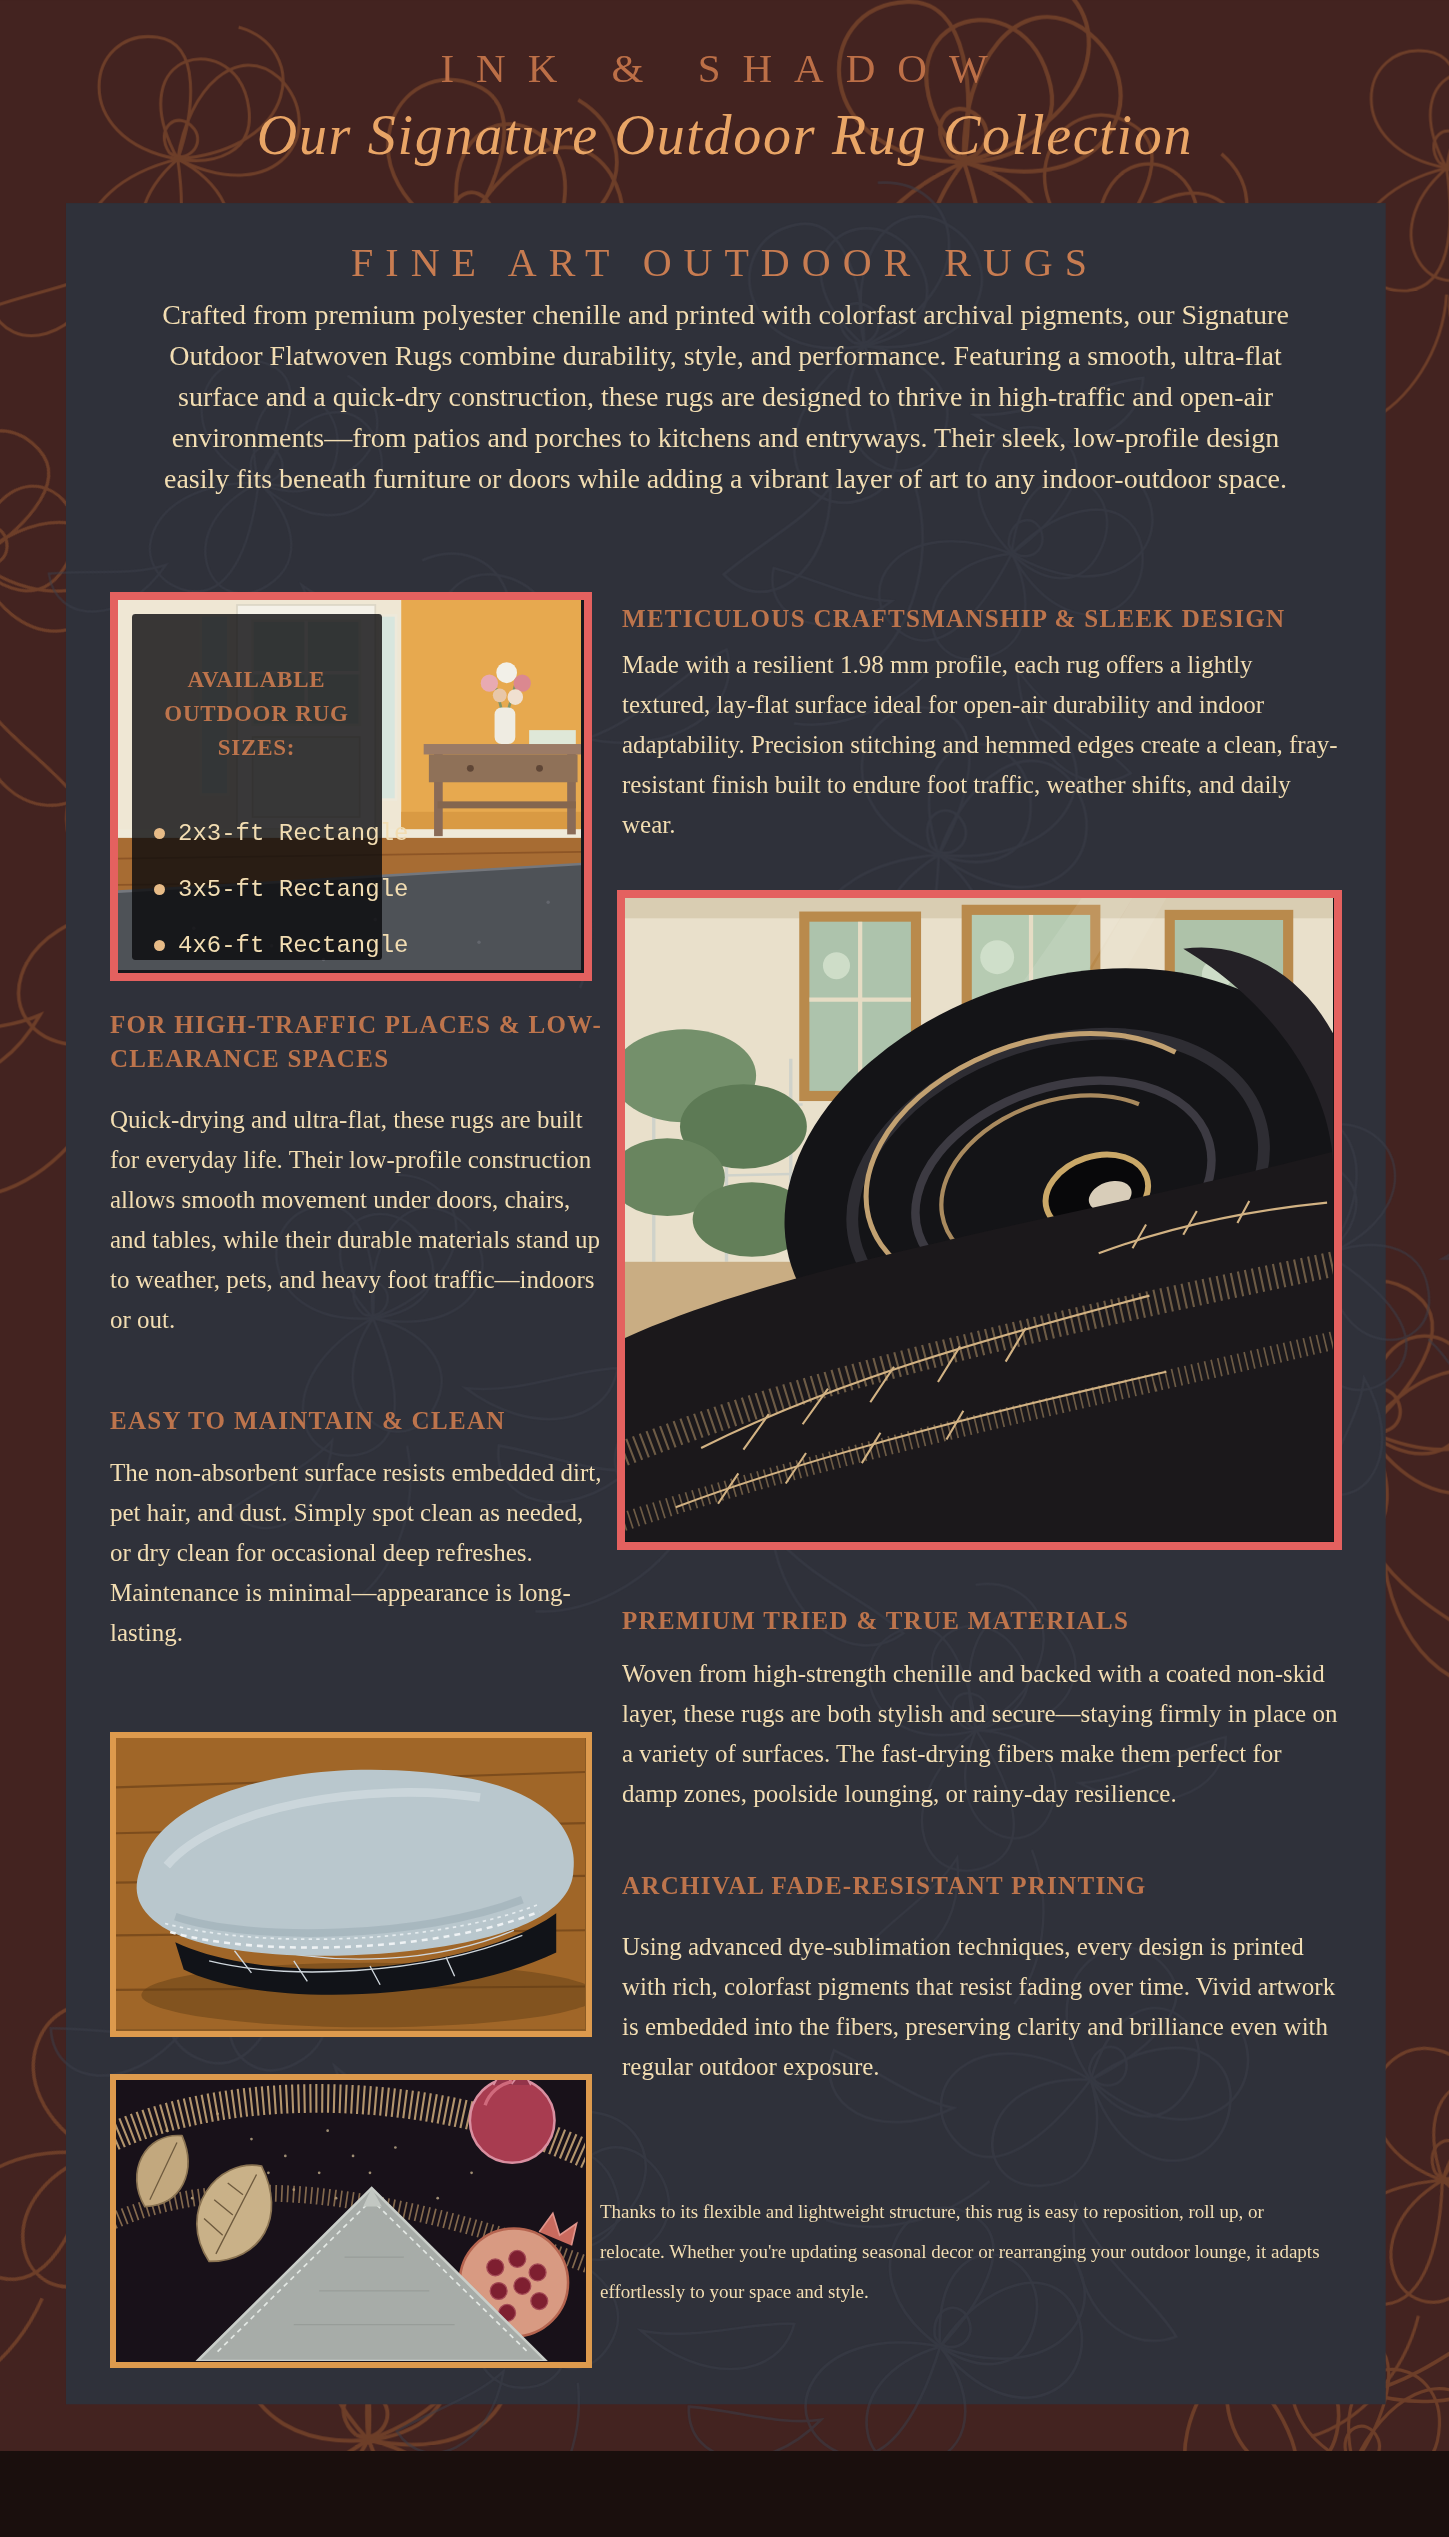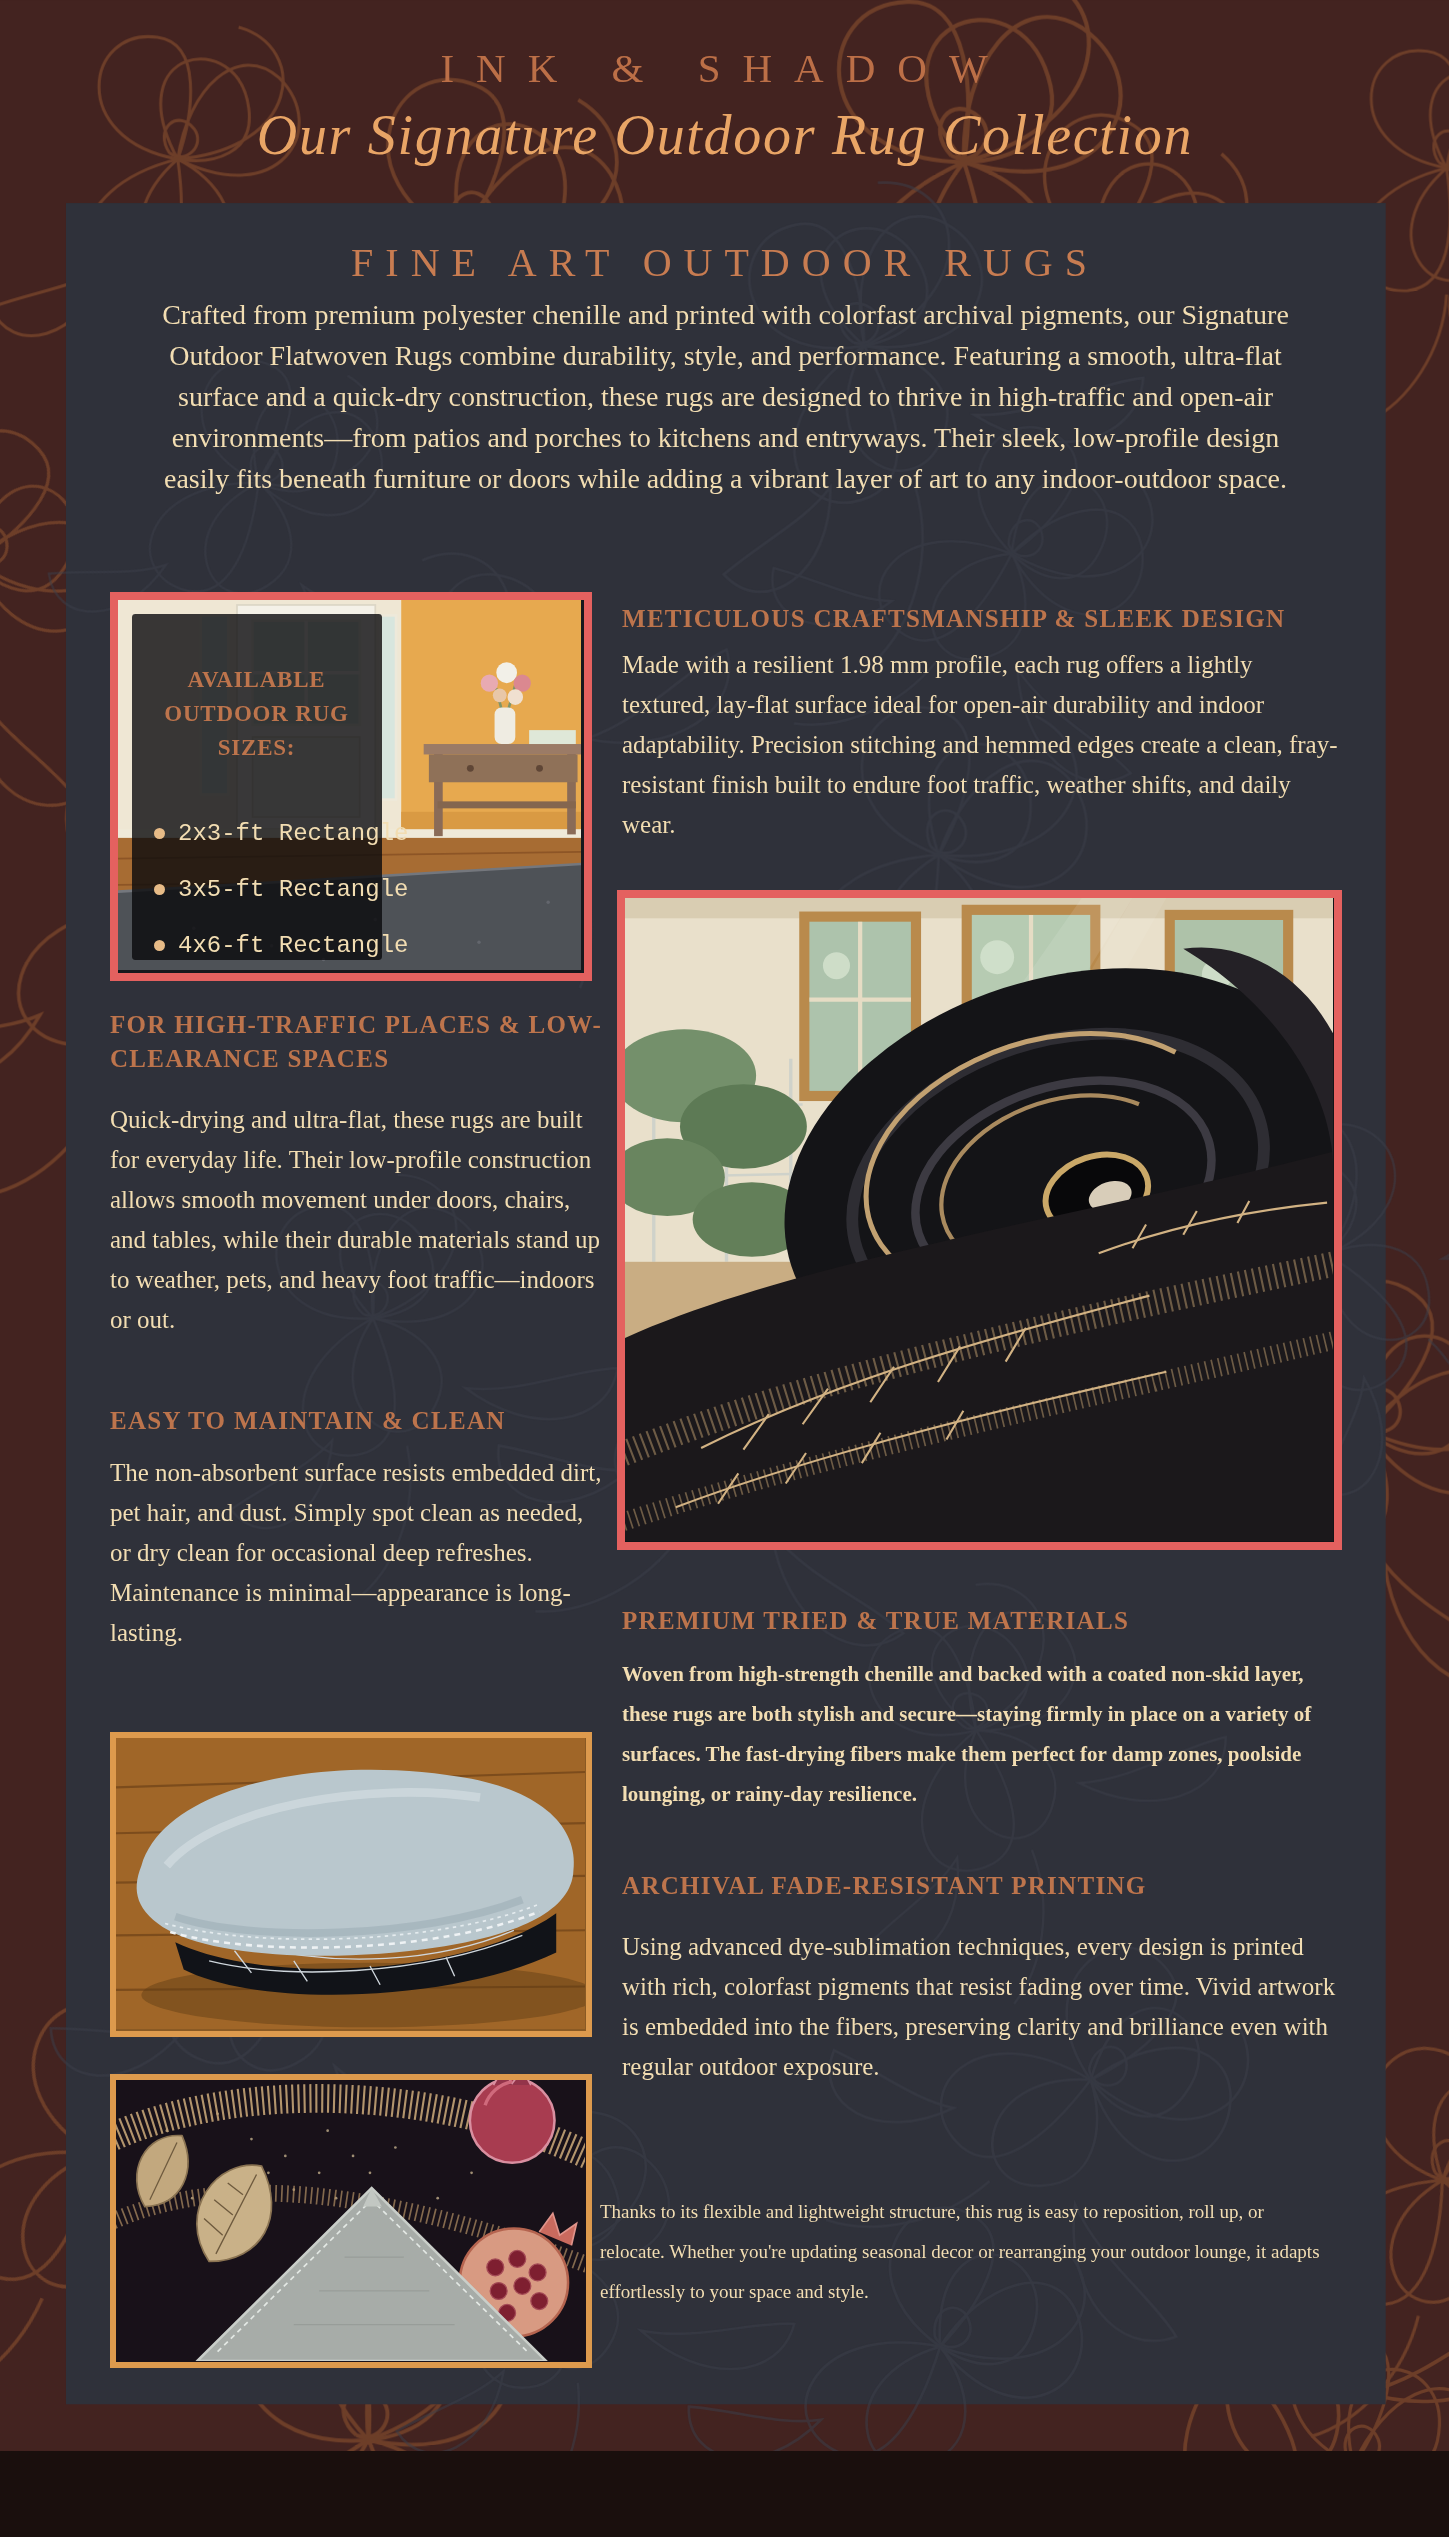--- a/index.html
+++ b/index.html
@@ -346,21 +346,21 @@
       <path d="M292 150 L302 128 L314 150 Z" fill="#c2c7c2"></path>
       <g stroke="#989d99" stroke-width="1.5">
         <line x1="240" y1="250" x2="370" y2="250"></line>
           <line x1="210" y1="290" x2="400" y2="290"></line>
         <line x1="270" y1="210" x2="340" y2="210"></line>
       </g>
     </svg>
   </div>
 
   <div class="abs section-heading" style="left:622px;top:1604px;width:720px;">PREMIUM TRIED &amp; TRUE MATERIALS</div>
-  <div class="abs body-copy" style="left:622px;top:1654px;width:720px;font-size:21px;font-weight:bold;">Woven from high-strength chenille and backed with a coated non-skid layer, these rugs are both stylish and secure—staying firmly in place on a variety of surfaces. The fast-drying fibers make them perfect for damp zones, poolside lounging, or rainy-day resilience.</div>
+  <div class="abs body-copy" style="left:622px;top:1654px;width:720px;font-size:25px;">Woven from high-strength chenille and backed with a coated non-skid layer, these rugs are both stylish and secure—staying firmly in place on a variety of surfaces. The fast-drying fibers make them perfect for damp zones, poolside lounging, or rainy-day resilience.</div>
 
   <div class="abs section-heading" style="left:622px;top:1869px;width:720px;">ARCHIVAL FADE-RESISTANT PRINTING</div>
   <div class="abs body-copy" style="left:622px;top:1927px;width:720px;font-size:25px;">Using advanced dye-sublimation techniques, every design is printed with rich, colorfast pigments that resist fading over time. Vivid artwork is embedded into the fibers, preserving clarity and brilliance even with regular outdoor exposure.</div>
 
   <div class="abs body-copy" style="left:600px;top:2192px;width:720px;font-size:19px;">Thanks to its flexible and lightweight structure, this rug is easy to reposition, roll up, or relocate. Whether you're updating seasonal decor or rearranging your outdoor lounge, it adapts effortlessly to your space and style.</div>
 
   <div class="abs footer-brand" style="top:2445px;left:0;">INK &amp; SHADOW</div>
 
 </div>
 

